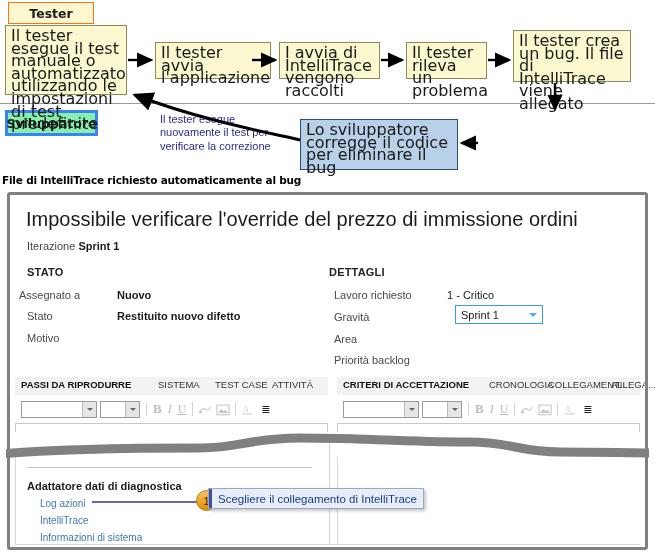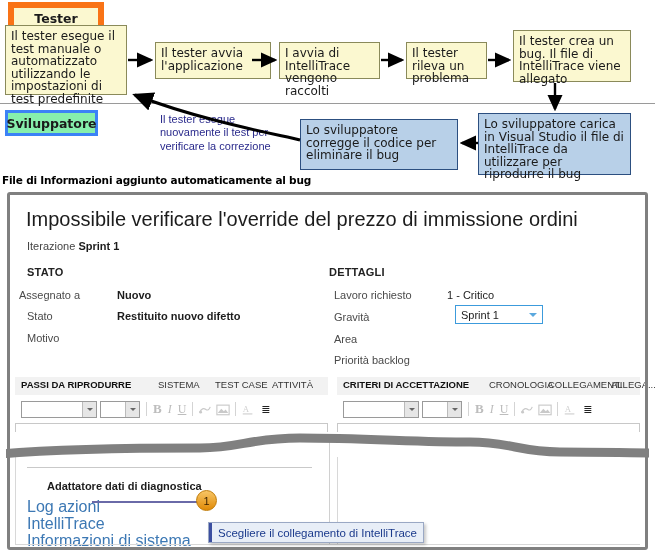--- a/index.html
+++ b/index.html
@@ -5,25 +5,25 @@
   html,body{margin:0;padding:0;background:#ffffff;}
   body{width:655px;height:555px;position:relative;overflow:hidden;
        font-family:"Liberation Sans",sans-serif;color:#1a1a1a;}
 
   
   #flow{position:absolute;left:0;top:0;width:655px;height:186px;}
   .swimlabel{position:absolute;font-weight:bold;font-size:12.5px;
      display:flex;align-items:center;justify-content:center;
      font-family:"DejaVu Sans","Liberation Sans",sans-serif;}
   .swim-tester{left:8px;top:2px;width:84px;height:20px;
-     background:#FBF8D0;border:6px solid #f97316;}
+     background:#FBF8D0;border:1px solid #f97316;}
   .swim-dev{left:5px;top:110px;width:87px;height:20px;
      background:#86efac;border:3px solid #3b82f6;}
 
-  .pbox{position:absolute;font-size:12px;line-height:12.6px;
+  .pbox{position:absolute;font-size:16px;line-height:12.6px;
      padding:4px 5px;box-sizing:border-box;
      font-family:"DejaVu Sans","Liberation Sans",sans-serif;}
   .yel{background:#FBF8D0;border:1px solid #8a8a5a;}
   .blu{background:#B8D0E8;border:1px solid #2c4f80;}
 
   .b1{left:5px;top:25px;width:122px;height:70px;}
   .b2{left:155px;top:42px;width:116px;height:37px;}
   .b3{left:279px;top:42px;width:101px;height:37px;}
   .b4{left:406px;top:42px;width:81px;height:37px;}
   .b5{left:513px;top:30px;width:118px;height:52px;}
@@ -102,21 +102,21 @@
      border:1px solid #C8C8C8;border-bottom:none;background:#fff;}
 
   .vsep{position:absolute;width:1px;background:#D0D0D0;}
 
   
   #torn{position:absolute;left:0px;top:432px;width:655px;height:36px;}
 
   
   .diag-rule{position:absolute;height:1px;background:#C9C9C9;}
   .diag-title{position:absolute;font-size:11px;font-weight:bold;color:#1c1c1c;}
-  .diag-link{position:absolute;font-size:16px;color:#3C78B4;}
+  .diag-link{position:absolute;font-size:10px;color:#3C78B4;margin-left:13px;}
 
   
   .cobadge{position:absolute;width:19px;height:19px;border-radius:50%;
      background:linear-gradient(#F7C566,#E08A06);
      border:1px solid #C07A05;color:#3b2200;font-size:11px;
      display:flex;align-items:center;justify-content:center;
      font-family:"Liberation Sans",sans-serif;z-index:6;}
   .coline{position:absolute;height:2px;background:#6A6AA8;z-index:5;}
   .cobox{position:absolute;background:#E8EEF7;border:1px solid #9AA8C4;
      box-shadow:2px 2px 3px rgba(0,0,0,.22);z-index:6;
@@ -132,21 +132,20 @@
   <div class="lane-sep"></div>
 
   <div class="swimlabel swim-tester">Tester</div>
   <div class="swimlabel swim-dev">Sviluppatore</div>
 
   <div class="pbox yel b1">Il tester esegue il test manuale o automatizzato utilizzando le impostazioni di test predefinite</div>
   <div class="pbox yel b2">Il tester avvia l'applicazione</div>
   <div class="pbox yel b3">I avvia di IntelliTrace vengono raccolti</div>
   <div class="pbox yel b4">Il tester rileva un problema</div>
   <div class="pbox yel b5">Il tester crea un bug. Il file di IntelliTrace viene allegato</div>
-  <div class="pbox blu b6">Lo sviluppatore carica in Visual Studio il file di IntelliTrace da utilizzare per riprodurre il bug</div>
   <div class="pbox blu b7">Lo sviluppatore corregge il codice per eliminare il bug</div>
 
   <div class="note">Il tester esegue nuovamente il test per verificare la correzione</div>
 
   <svg id="flowsvg" viewBox="0 0 655 186">
     <defs>
       <marker id="ah" markerWidth="7" markerHeight="7" refX="6" refY="3.2" orient="auto">
           <path d="M0,0 L7,3.2 L0,6.4 z" fill="#000"></path>
         </marker>
     </defs>
@@ -155,21 +154,21 @@
       <line x1="252" y1="60" x2="275" y2="60"></line>
       <line x1="381" y1="60" x2="402" y2="60"></line>
       <line x1="488" y1="60" x2="509" y2="60"></line>
       <line x1="555" y1="83" x2="555" y2="109"></line>
       <line x1="478" y1="143" x2="462" y2="143"></line>
     </g>
 
     <path d="M300,140 C270,133 200,120 135,95" stroke="#000" stroke-width="3" fill="none" marker-end="url(#ah)"></path>
   </svg>
 
-  <div class="caption">File di Informazioni aggiunto automaticamente al bug</div>
+  <div class="caption">File di IntelliTrace richiesto automaticamente al bug</div>
 </div>
 
 <div id="panel">
 
   <div class="wi-title">Impossibile verificare l'override del prezzo di immissione ordini</div>
 
   <div class="wi-iter">
     <span>Iterazione</span>
     <b>Sprint 1</b>
   </div>
@@ -288,21 +287,21 @@
         <rect x="2" y="11" width="11" height="2" fill="#bbb"></rect>
         </svg>
       <span class="eovf">≣</span>
     </div>
     <div class="ebody"></div>
   </div>
 
   <div class="vsep" style="left:322px;top:248px;height:105px;"></div>
 
   <div class="diag-rule" style="left:20px;top:275px;width:285px;"></div>
-  <div class="diag-title" style="left:20px;top:288px;margin-left:20px;">Adattatore dati di diagnostica</div>
+  <div class="diag-title" style="left:20px;top:288px;">Adattatore dati di diagnostica</div>
   <div class="diag-link" style="left:20px;top:306px;">Log azioni</div>
   <div class="diag-link" style="left:20px;top:323px;">IntelliTrace</div>
   <div class="diag-link" style="left:20px;top:340px;">Informazioni di sistema</div>
 
   <div class="vsep" style="left:8px;top:265px;height:88px;background:#D8D8D8;"></div>
   <div class="vsep" style="left:330px;top:265px;height:88px;background:#D8D8D8;"></div>
   <div class="diag-rule" style="left:8px;top:352px;width:625px;background:#D8D8D8;"></div>
 </div>
 
 <div id="panel-border"></div>
@@ -311,16 +310,16 @@
   <path d="M0,22 C60,17 140,16 200,16 C240,16 250,6 300,6
            C360,6 420,10 470,10 C510,10 520,20 560,20
            C600,20 630,21 655,21" stroke="#808080" stroke-width="9" fill="none" stroke-linecap="butt"></path>
   <path d="M2,14 l-2,4 l2,4 M653,14 l2,4 l-2,4" stroke="#808080" stroke-width="2.5" fill="none"></path>
   <rect x="0" y="0" width="6" height="36" fill="#ffffff"></rect>
   <rect x="649" y="0" width="6" height="36" fill="#ffffff"></rect>
 </svg>
 
 <div class="coline" style="left:92px;top:501px;width:120px;"></div>
 <div class="cobadge" style="left:196px;top:490px;">1</div>
-<div class="cobox" style="left:208px;top:522px;height:19px;justify-content:flex-end;">
+<div class="cobox" style="left:208px;top:488px;height:19px;justify-content:flex-end;">
   <span class="bar"></span>
   <span class="txt">Scegliere il collegamento di IntelliTrace</span>
 </div>
 
 </body></html>

